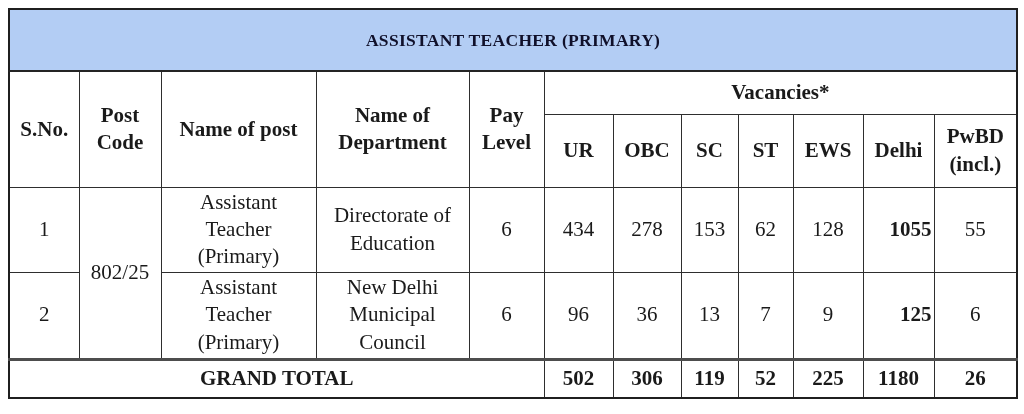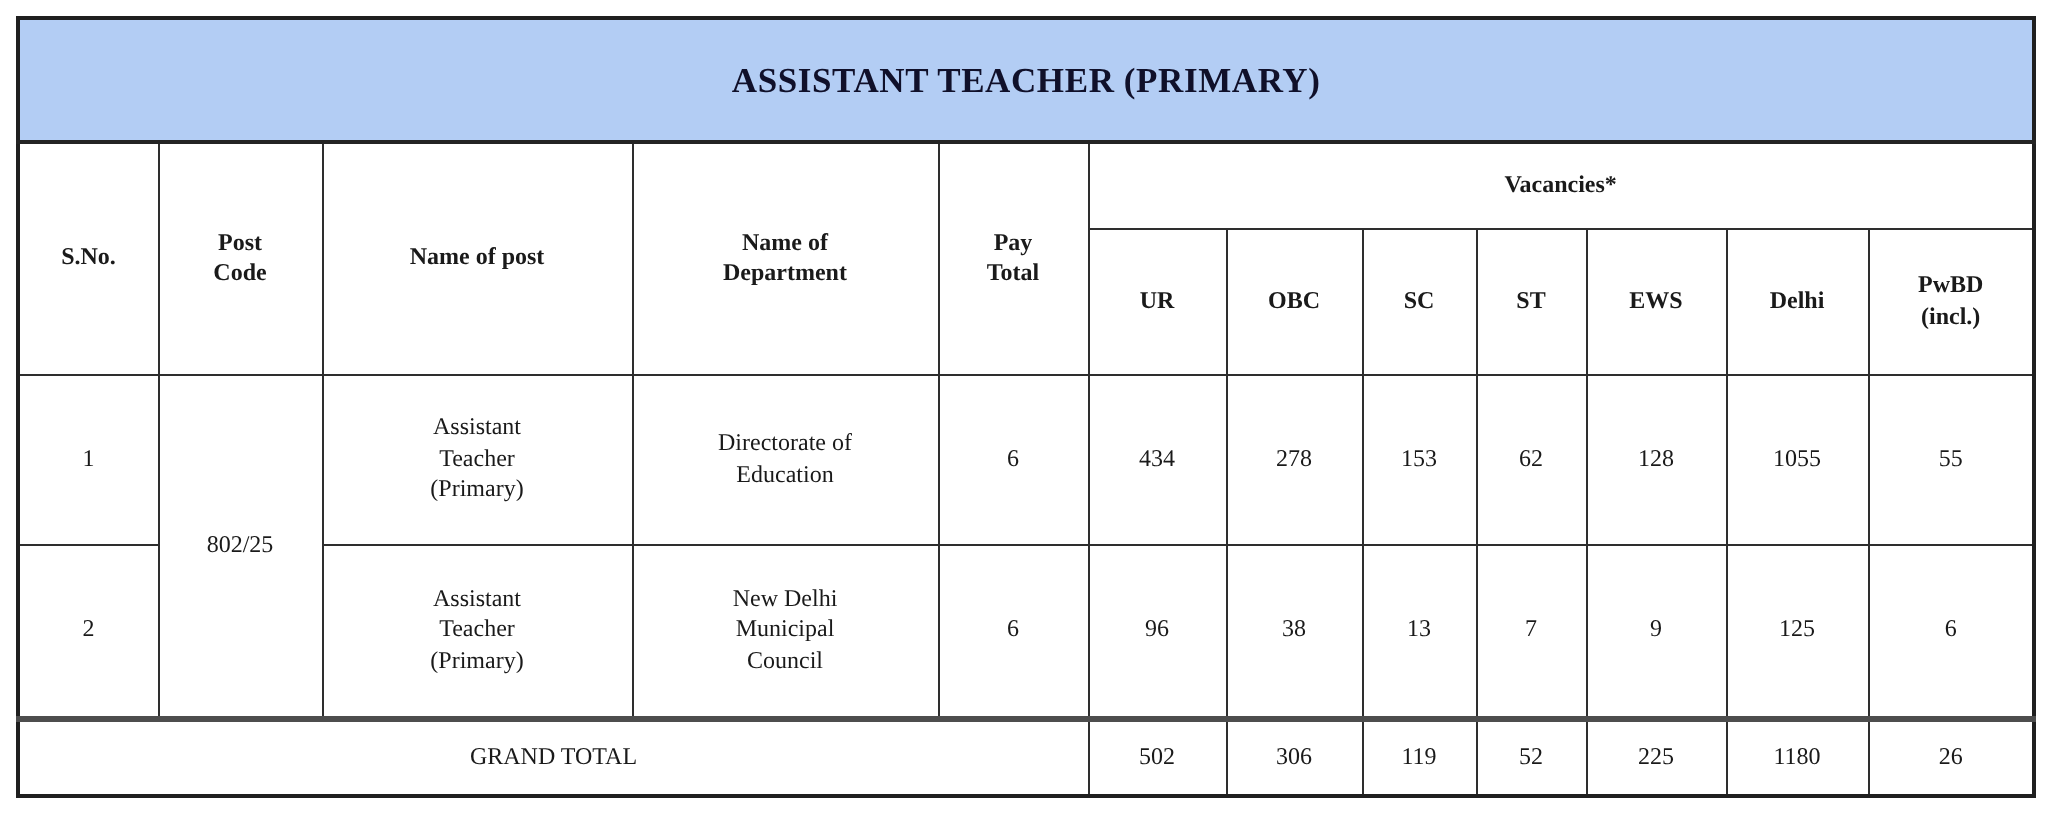--- a/index.html
+++ b/index.html
@@ -23,21 +23,21 @@
     width: 1008px;
     border-collapse: collapse;
     table-layout: fixed;
     border: 2.5px solid #1f1f1f;
   }
   .vacancy-table td {
     border: 1.5px solid #2e2e2e;
     text-align: center;
     vertical-align: middle;
     padding: 0 2px;
-    font-size: 12px;
+    font-size: 21px;
     line-height: 1.3;
   }
   td.title-cell {
     background: #b3cdf4;
     font-weight: bold;
     font-size: 17.5px;
     color: #10102a;
     height: 60px;
     letter-spacing: 0.3px;
     border-bottom: 2.5px solid #242424;
@@ -47,25 +47,25 @@
     white-space: pre-line;
     line-height: 1.3;
   }
   tr.vac-label-row { height: 43px; }
   tr.sub-hdr-row   { height: 73px; }
   tr.data-row-1    { height: 85px; }
   tr.data-row-2    { height: 87px; }
   td.data {
     white-space: pre-line;
   }
-  td.bold { font-weight: normal; }
+  td.bold { font-weight: bold; text-align: right; }
   tr.grand-total-row { height: 39px; }
   tr.grand-total-row td {
     border-top: 3px solid #4d4d4d;
-    font-weight: normal;
+    font-weight: bold;
   }
 </style>
 </head>
 <body>
 
 <div class="page">
   <table class="vacancy-table">
     <colgroup>
       <col style="width:70px">
       <col style="width:82px">
@@ -87,21 +87,21 @@
       </tr>
 
       <tr class="vac-label-row">
         <td class="hdr" rowspan="2">S.No.</td>
         <td class="hdr" rowspan="2">Post
 Code</td>
         <td class="hdr" rowspan="2">Name of post</td>
         <td class="hdr" rowspan="2">Name of
 Department</td>
         <td class="hdr" rowspan="2">Pay
-Total</td>
+Level</td>
         <td class="hdr" colspan="7">Vacancies*</td>
       </tr>
 
       <tr class="sub-hdr-row">
         <td class="hdr">UR</td>
         <td class="hdr">OBC</td>
         <td class="hdr">SC</td>
         <td class="hdr">ST</td>
         <td class="hdr">EWS</td>
         <td class="hdr">Delhi</td>
@@ -130,21 +130,21 @@
       <tr class="data-row-2">
         <td class="data">2</td>
         <td class="data">Assistant
 Teacher
 (Primary)</td>
         <td class="data">New Delhi
 Municipal
 Council</td>
         <td class="data">6</td>
         <td class="data">96</td>
-        <td class="data">38</td>
+        <td class="data">36</td>
         <td class="data">13</td>
         <td class="data">7</td>
         <td class="data">9</td>
         <td class="data bold">125</td>
         <td class="data">6</td>
       </tr>
 
       <tr class="grand-total-row">
         <td colspan="5">GRAND TOTAL</td>
         <td>502</td>

